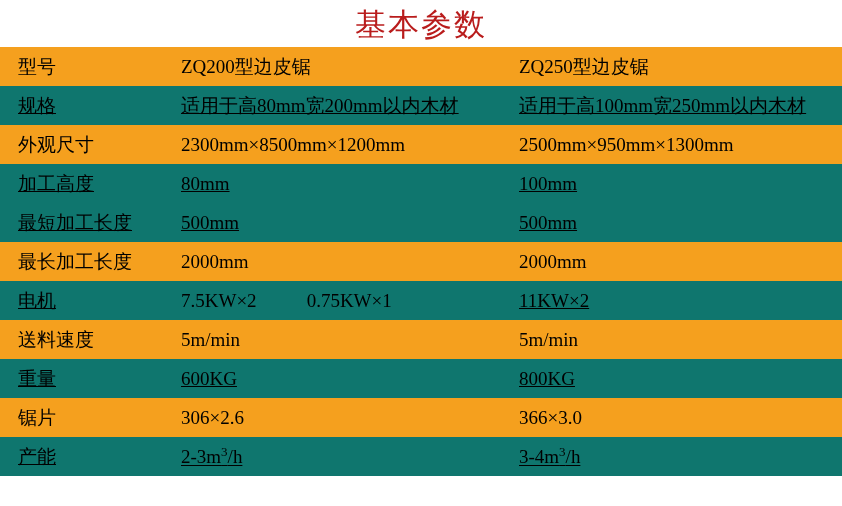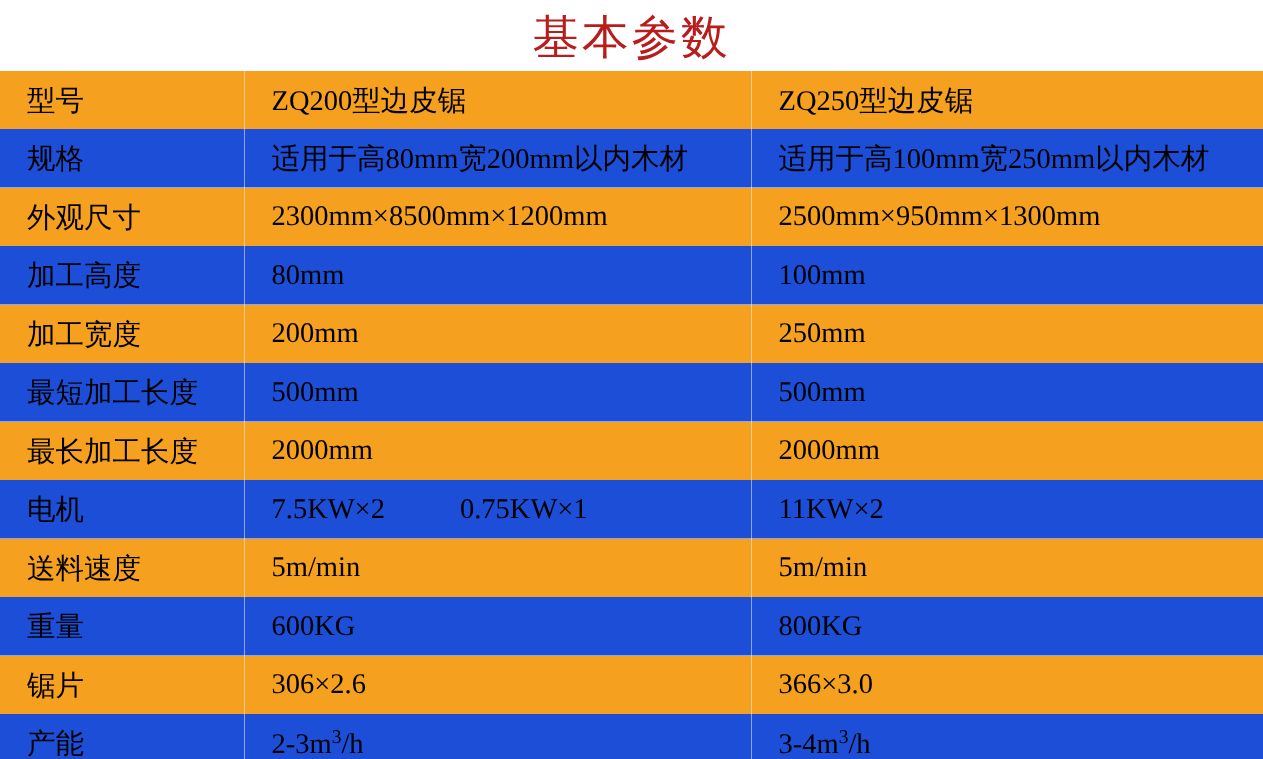--- a/index.html
+++ b/index.html
@@ -44,21 +44,21 @@
     vertical-align: middle;
     white-space: nowrap;
     overflow: hidden;
     font-family: "Liberation Serif", "DejaVu Serif", serif;
   }
   col.c-label { width: 163px; }
   col.c-a { width: 338px; }
   col.c-b { width: 341px; }
 
   tr.odd td { background: #F5A01E; }
-  tr.even td { background: #1d4ed8; }
+  tr.even td { background: #0f766e; text-decoration: underline; }
 
   td.label { padding-left: 8px; }
   td.val { padding-left: 10px; }
 
   .motor-a .m1 { display: inline-block; }
   .motor-a .m2 { display: inline-block; margin-left: 50px; }
   .motor-b { font-size: 22px; }
   .sup { font-size: 13px; vertical-align: super; }
 </style>
 </head>
@@ -87,25 +87,20 @@
       </tr>
       <tr class="odd">
         <td class="label">外观尺寸</td>
         <td class="val">2300mm×8500mm×1200mm</td>
         <td class="val">2500mm×950mm×1300mm</td>
       </tr>
       <tr class="even">
         <td class="label">加工高度</td>
         <td class="val">80mm</td>
         <td class="val">100mm</td>
-      </tr>
-      <tr class="odd">
-        <td class="label">加工宽度</td>
-        <td class="val">200mm</td>
-        <td class="val">250mm</td>
       </tr>
       <tr class="even">
         <td class="label">最短加工长度</td>
         <td class="val">500mm</td>
         <td class="val">500mm</td>
       </tr>
       <tr class="odd">
         <td class="label">最长加工长度</td>
         <td class="val">2000mm</td>
         <td class="val">2000mm</td>

